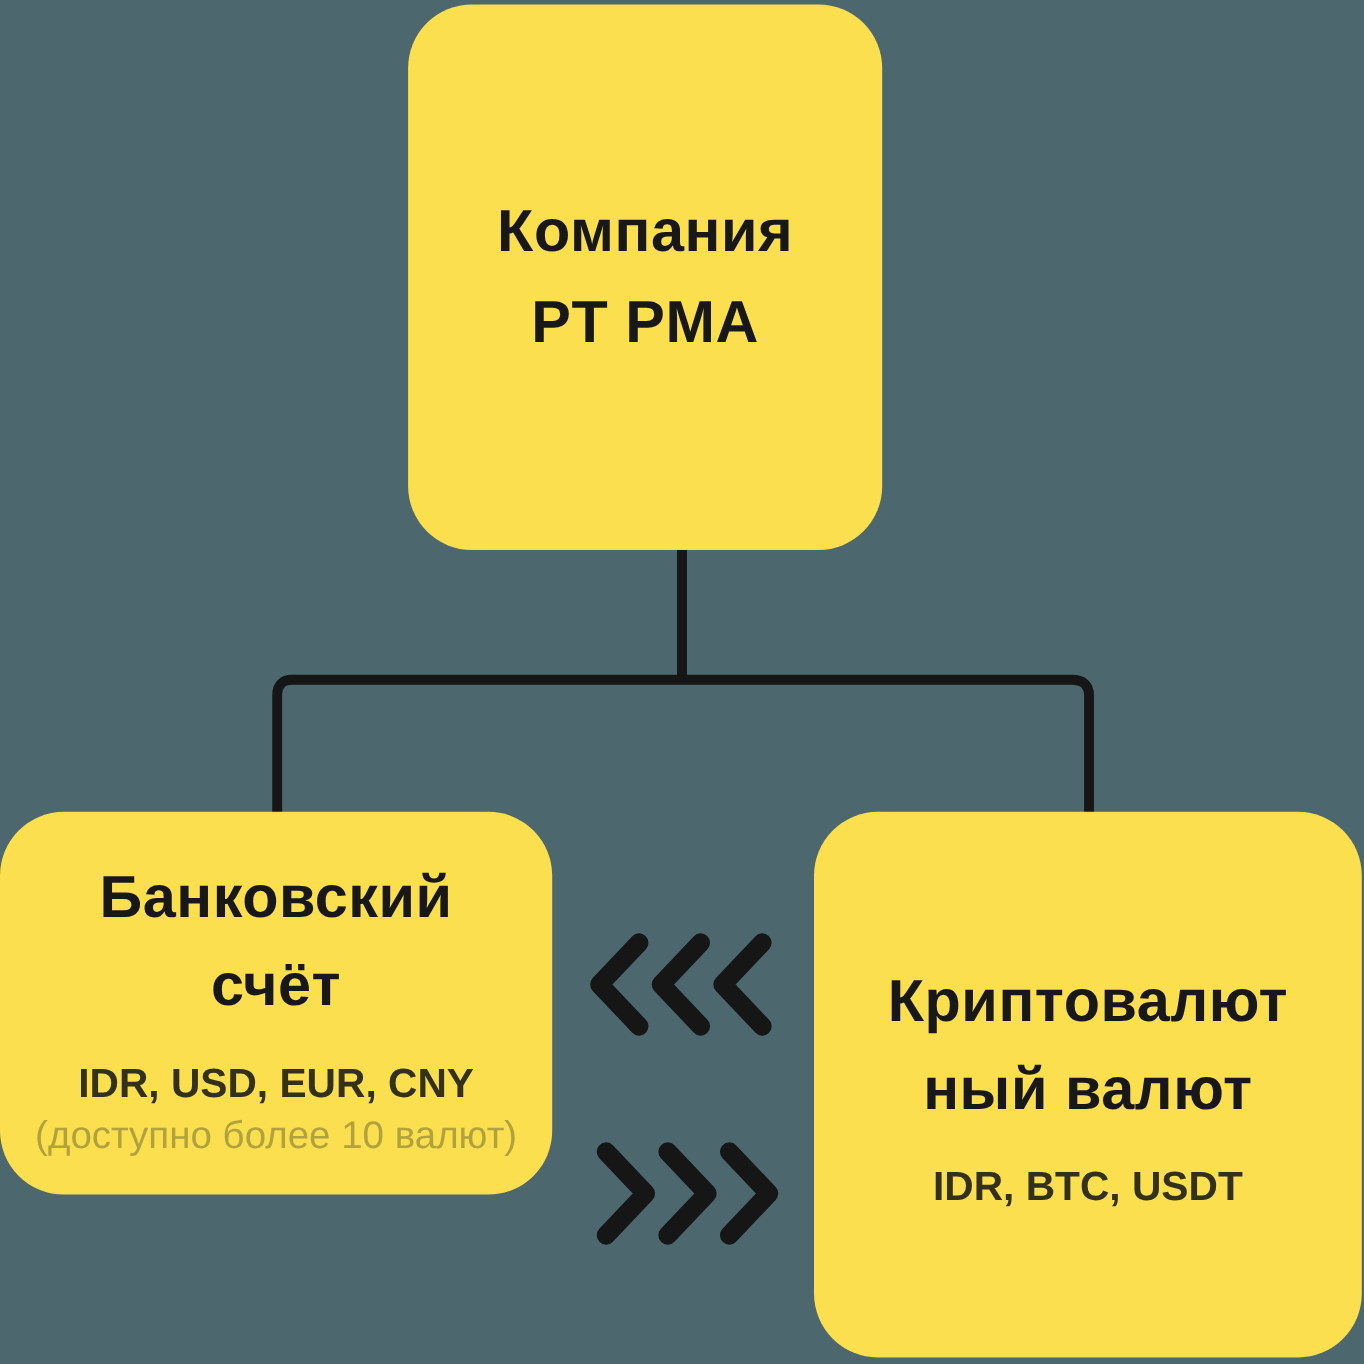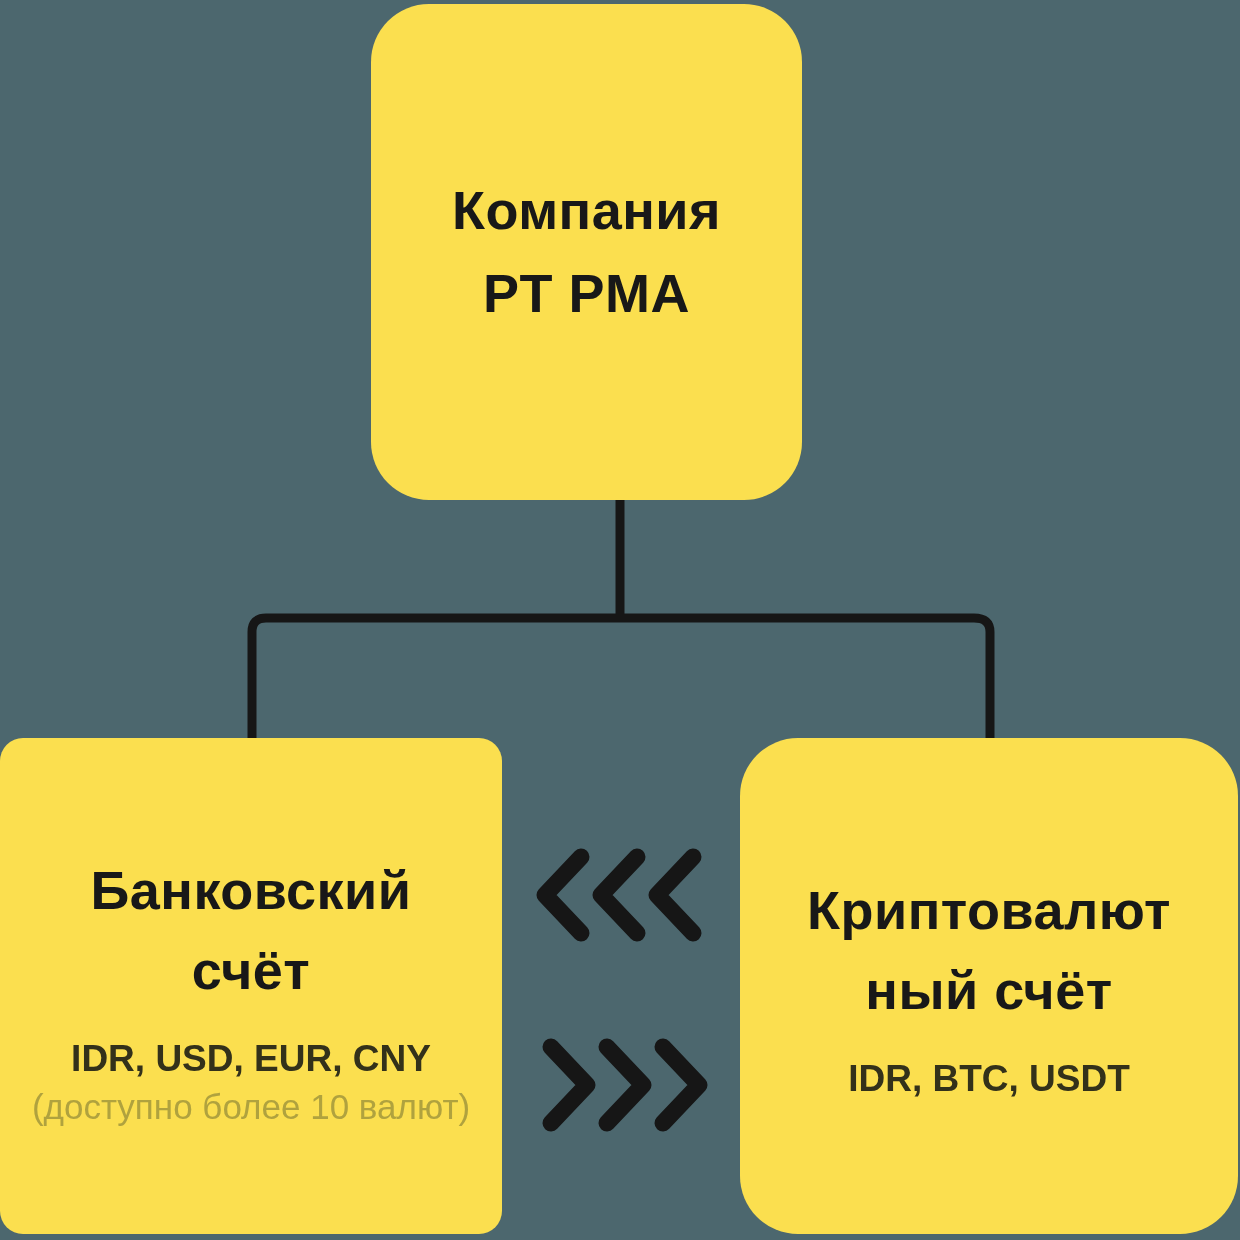--- a/index.html
+++ b/index.html
@@ -36,23 +36,22 @@
   .node-company {
     left: 371px;
     top: 4px;
     width: 431px;
     height: 496px;
   }
   .node-bank {
     left: 0px;
     top: 738px;
     width: 502px;
-    height: 496px;
+    height: 348px;
     padding-top: 10px;
-    border-radius: 23px;
   }
   .node-crypto {
     left: 740px;
     top: 738px;
     width: 498px;
     height: 496px;
   }
   .node .title-line {
     font-size: 54px;
     font-weight: 700;
@@ -110,17 +109,17 @@
 
   <div class="node node-bank">
     <div class="title-line">Банковский</div>
     <div class="title-line">счёт</div>
     <div class="currencies">IDR, USD, EUR, CNY</div>
     <div class="note">(доступно более 10 валют)</div>
   </div>
 
   <div class="node node-crypto">
     <div class="title-line">Криптовалют</div>
-    <div class="title-line">ный счёт</div>
+    <div class="title-line">ный валют</div>
     <div class="currencies">IDR, BTC, USDT</div>
   </div>
 
 </div>
 
 </body></html>

